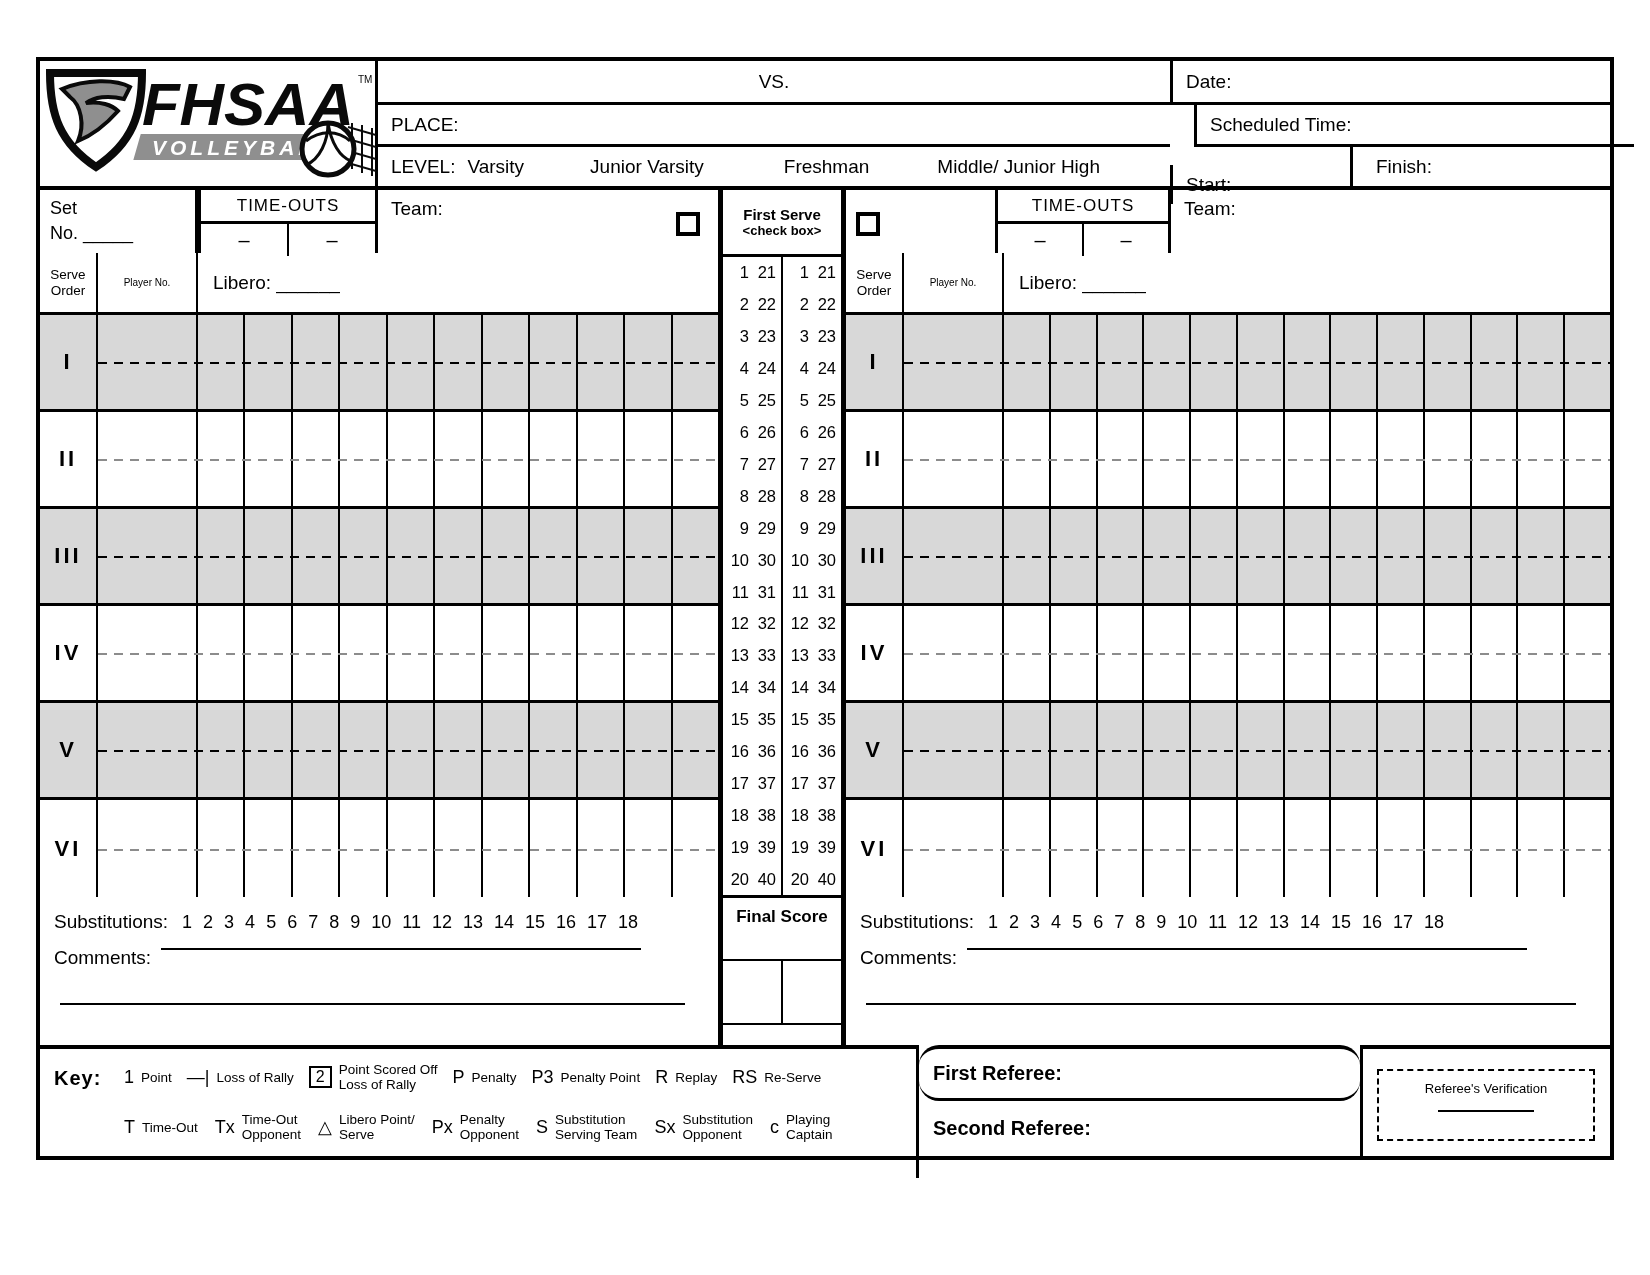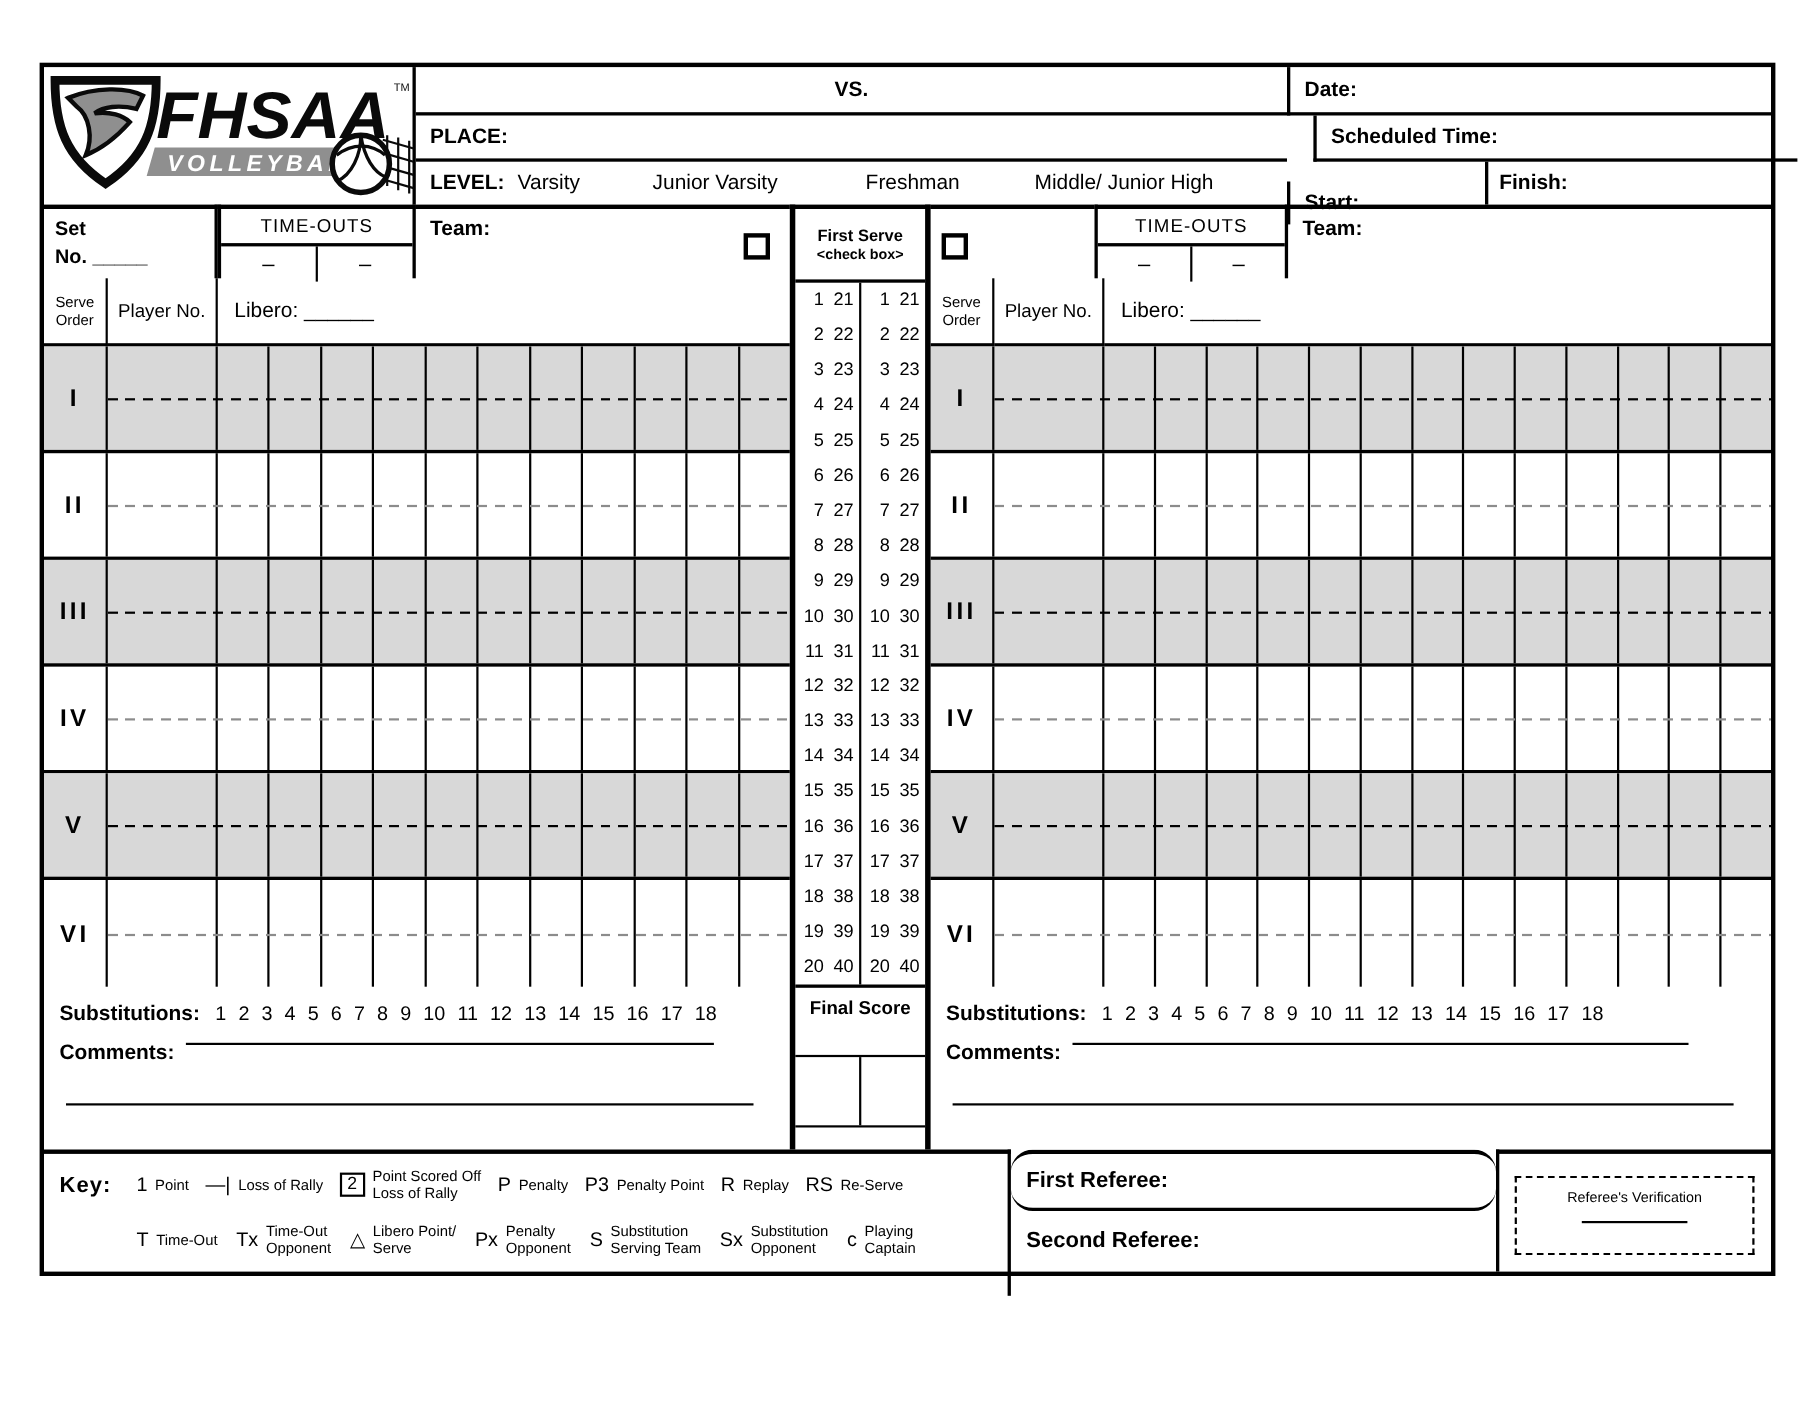--- a/index.html
+++ b/index.html
@@ -1,40 +1,40 @@
 <!DOCTYPE html>
 <html style="--row-shade: #d8d8d8; --logo-gray: #8f8f8f;"><head>
 <meta charset="utf-8">
 <style>
   html,body{margin:0;padding:0;background:#fff;}
   .page{position:relative;width:1650px;height:1275px;background:#fff;overflow:hidden;
         font-family:"Liberation Sans",sans-serif;color:#000;}
   .sheet{position:absolute;left:36px;top:57px;width:1578px;height:1103px;
          border:4px solid #000;box-sizing:border-box;}
   .abs{position:absolute;box-sizing:border-box;}
-  .b{font-weight:bold;}
+  .b{font-weight:normal;}
 
   
   .logo-cell{left:0;top:0;width:338px;height:125px;border-right:3px solid #000;}
   .vs-row{left:338px;top:0;width:792px;height:44px;border-bottom:3px solid #000;
           display:flex;align-items:center;justify-content:center;font-size:19px;}
   .place-row{left:338px;top:44px;width:792px;height:42px;border-bottom:3px solid #000;
              display:flex;align-items:center;padding-left:13px;font-size:19px;}
   .level-row{left:338px;top:86px;width:792px;height:39px;display:flex;align-items:center;
              padding-left:13px;font-size:19px;}
   .lvl{white-space:nowrap;}
   .m0{margin-left:12px}.m1{margin-left:66px}.m2{margin-left:80px}.m3{margin-left:68px}
   .date-cell{left:1130px;top:0;width:440px;height:44px;border-left:3px solid #000;border-bottom:3px solid #000;
              display:flex;align-items:center;padding-left:13px;font-size:19px;}
   .sched-cell{left:1130px;top:44px;width:440px;height:42px;border-left:3px solid #000;border-bottom:3px solid #000;
              display:flex;align-items:center;padding-left:13px;font-size:19px;margin-left:24px;}
   .start-cell{left:1130px;top:104px;width:180px;height:39px;border-left:3px solid #000;
              display:flex;align-items:center;padding-left:13px;font-size:19px;}
   .finish-cell{left:1310px;top:86px;width:260px;height:39px;border-left:3px solid #000;
-             display:flex;align-items:center;padding-left:10px;font-size:19px;}
+             display:flex;align-items:center;padding-left:23px;font-size:19px;}
   .set-box{left:0;top:125px;width:158px;height:67px;border-top:4px solid #000;border-right:3px solid #000;
            padding:6px 0 0 10px;font-size:18px;line-height:25px;}
   .to-box{top:125px;height:67px;border-top:4px solid #000;border-left:3px solid #000;border-right:3px solid #000;}
   .to-left{left:158px;width:180px;}
   .to-right{left:955px;width:176px;}
   .to-title{height:31px;border-bottom:3px solid #000;display:flex;align-items:center;justify-content:center;
             font-size:17px;font-weight:normal;letter-spacing:1px;}
   .to-cells{display:flex;height:32px;}
   .to-cell{flex:1;display:flex;align-items:center;justify-content:center;font-size:20px;}
   .to-cell:first-child{border-right:2px solid #000;}
@@ -42,21 +42,21 @@
   .team-left{left:338px;width:340px;}
   .team-right{left:1131px;width:439px;}
   .rt-gap{left:806px;top:125px;width:149px;height:67px;border-top:4px solid #000;}
   .chk{position:absolute;width:16px;height:16px;border:4px solid #000;}
 
   
   .lib-band-cell{top:192px;height:62px;border-bottom:3px solid #000;}
   .serve-hdr{width:58px;border-right:2px solid #000;display:flex;flex-direction:column;
              align-items:center;justify-content:center;font-size:13.5px;line-height:16px;}
   .player-hdr{width:100px;border-right:2px solid #000;display:flex;align-items:center;justify-content:center;
-              font-size:17px;}
+              font-size:10px;}
   .lib-cell{display:flex;align-items:center;padding-left:15px;font-size:19px;}
 
   
   .grid{top:254px;height:582px;}
   .grid-left{left:0;width:678px;}
   .grid-right{left:806px;width:764px;}
   .serve-row{position:relative;display:flex;height:97px;border-bottom:3px solid #000;box-sizing:border-box;}
   .serve-row.last{border-bottom:none;}
   .serve-row.even{background:var(--row-shade,#d8d8d8);}
   .serve-label{width:58px;flex:none;border-right:2px solid #000;display:flex;align-items:center;

